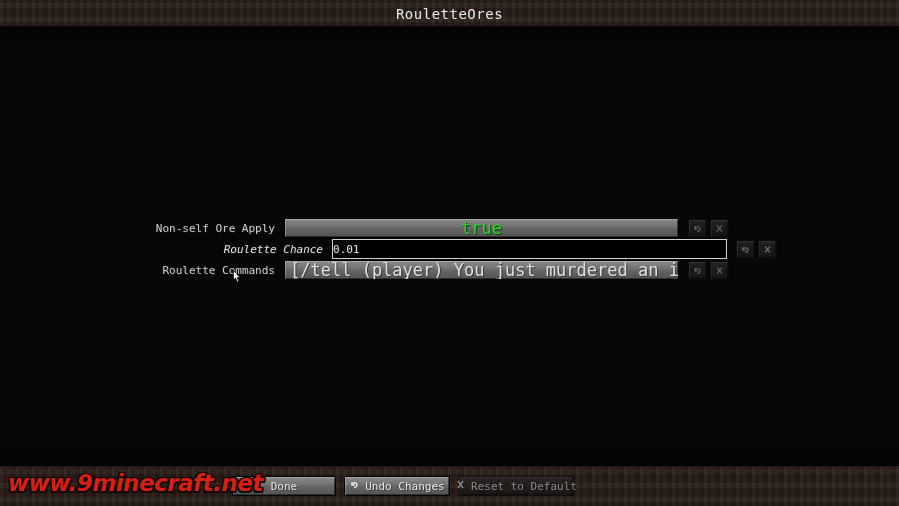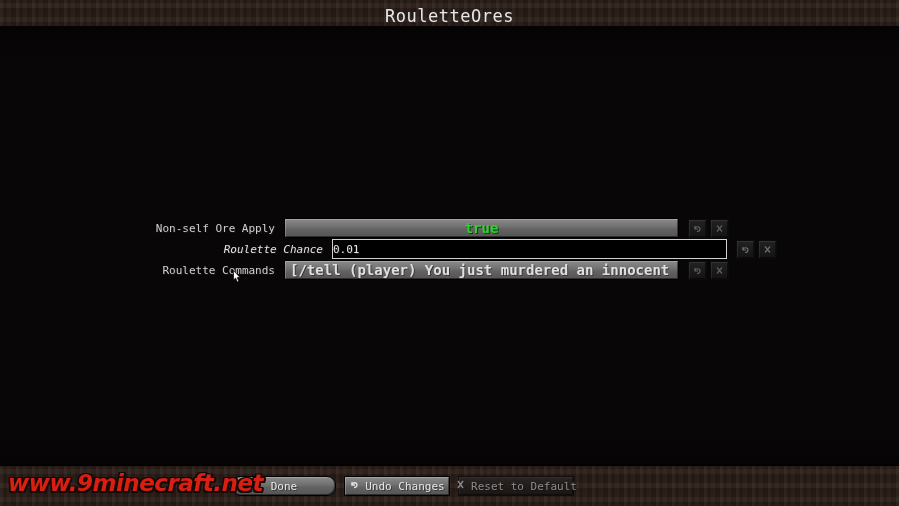--- a/index.html
+++ b/index.html
@@ -45,21 +45,21 @@
       linear-gradient(180deg, rgba(0,0,0,0.55) 0%, rgba(0,0,0,0.2) 6%, rgba(0,0,0,0.2) 94%, rgba(0,0,0,0.5) 100%);
   }
 
   
   #window-title {
     position: absolute;
     top: 6px;
     left: 0;
     width: 899px;
     text-align: center;
-    font-size: 17px;
+    font-size: 14px;
     letter-spacing: 0.5px;
     color: #e8e8e8;
     text-shadow: 1px 1px 0 #2b2b2b;
     font-family: "DejaVu Sans Mono", monospace;
   }
 
   
   .config-row {
     position: absolute;
     left: 0;
@@ -96,30 +96,29 @@
 
   
   .mc-button {
     width: 100%;
     height: 20px;
     box-sizing: border-box;
     background: linear-gradient(180deg, #8b8b8b 0%, #6f6f6f 45%, #636363 55%, #545454 100%);
     border: 1px solid #000;
     box-shadow: inset 1px 1px 0 rgba(255,255,255,0.22), inset -1px -1px 0 rgba(0,0,0,0.45);
     color: #e0e0e0;
-    font-size: 14px;
+    font-size: 17px;
     display: flex;
     align-items: center;
     justify-content: center;
     text-shadow: 1px 1px 0 #3a3a3a;
     font-family: "DejaVu Sans Mono", monospace;
     overflow: hidden;
     white-space: nowrap;
     cursor: default;
-    font-weight: bold;
   }
   .mc-button.bool-true { color: #2fd12f; text-shadow: 1px 1px 0 #0c3c0c; }
   .mc-button.left-text { justify-content: flex-start; padding-left: 5px; }
 
   
   .mc-textfield {
     width: 100%;
     height: 20px;
     box-sizing: border-box;
     background: #000;
@@ -185,21 +184,21 @@
     white-space: nowrap;
     cursor: default;
   }
   .bar-btn.disabled {
     background: linear-gradient(180deg, #2b2422 0%, #221c1a 50%, #1b1614 100%);
     border-color: #100d0c;
     box-shadow: inset 1px 1px 0 rgba(255,255,255,0.05), inset -1px -1px 0 rgba(0,0,0,0.4);
     color: #8d8d8d;
     text-shadow: 1px 1px 0 #141414;
   }
-  #done-button { position: absolute; left: 232px; width: 104px; border-radius: 9px; }
+  #done-button { position: absolute; left: 232px; width: 104px; }
   #undo-button { position: absolute; left: 344px; width: 106px; }
   #reset-button { position: absolute; left: 458px; width: 116px; }
 
   #apply-globally {
     position: absolute;
     left: 583px;
     height: 20px;
     display: flex;
     align-items: center;
     gap: 6px;

